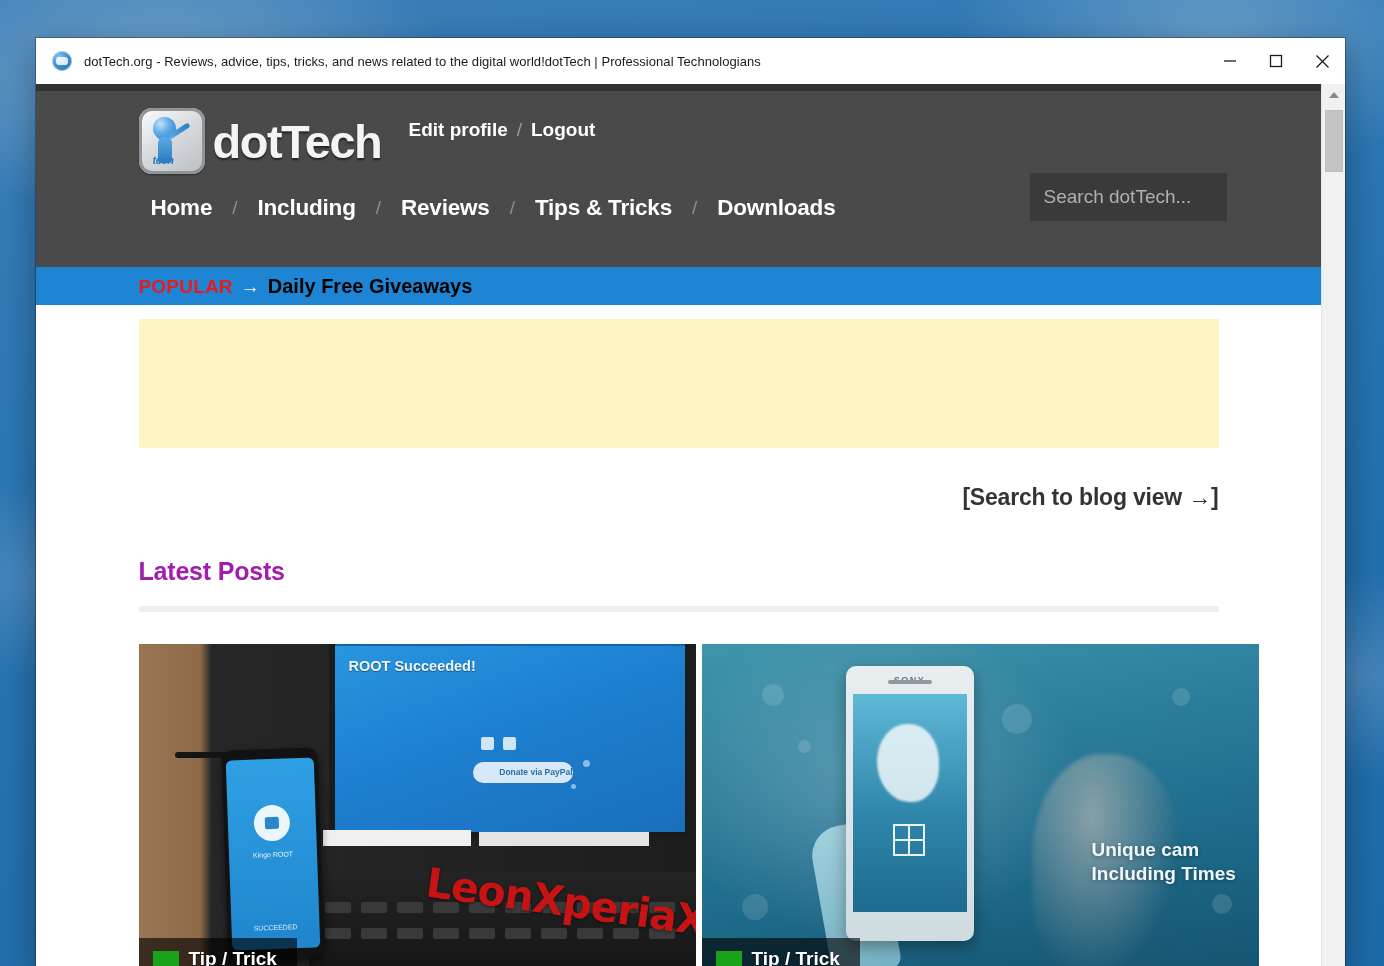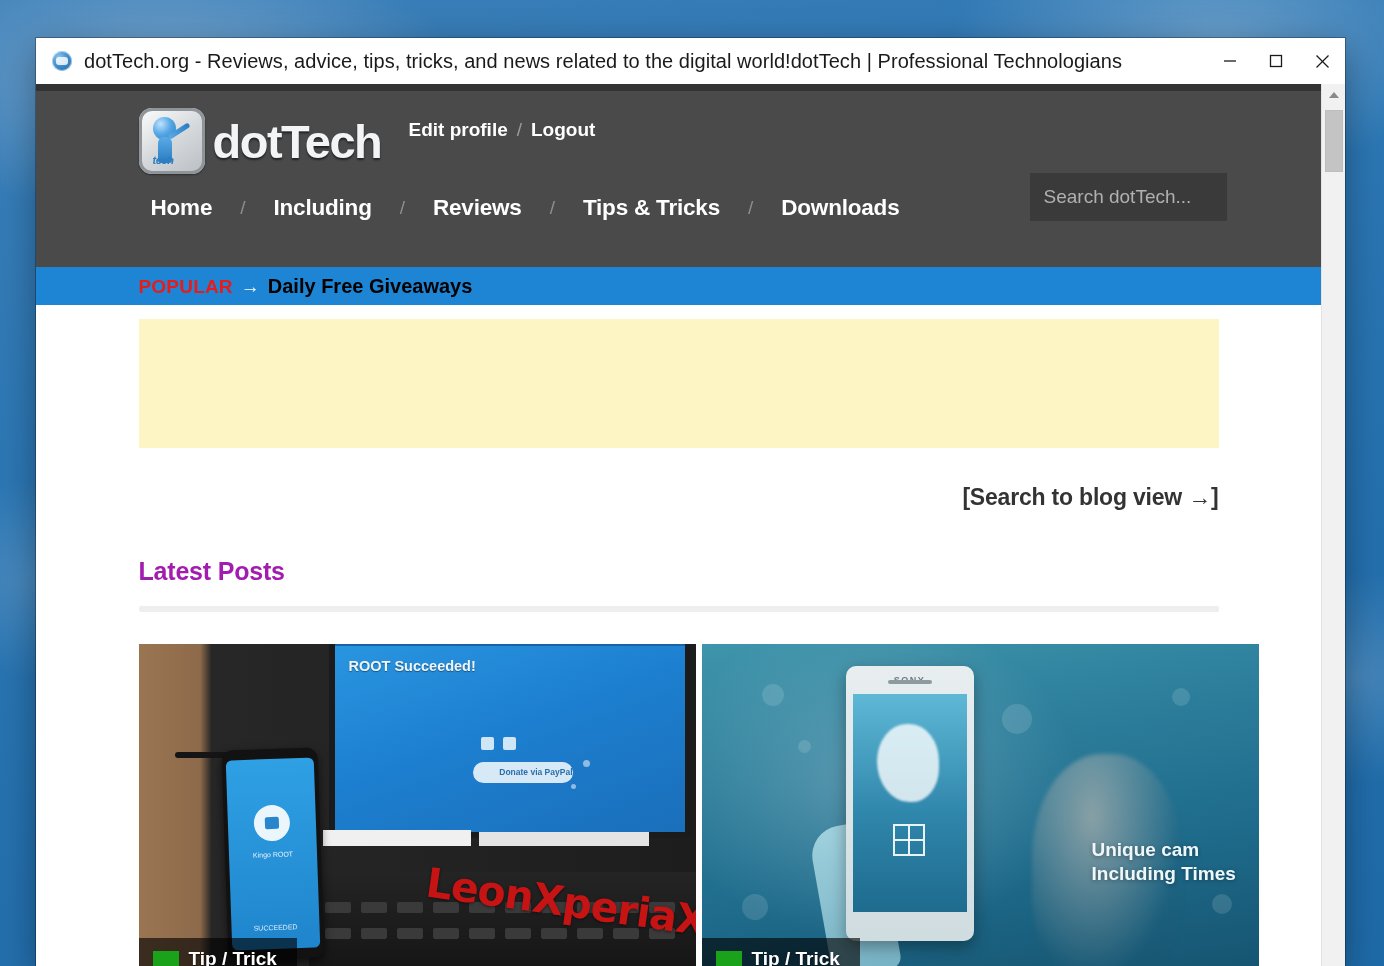--- a/index.html
+++ b/index.html
@@ -58,21 +58,21 @@
   #favicon::after {
     content: "";
     position: absolute;
     left: 4px; top: 6px;
     width: 12px; height: 8px;
     border-radius: 3px;
     background: rgba(255,255,255,0.82);
   }
   #title-text {
     margin-left: 12px;
-    font-size: 20px;
+    font-size: 13px;
     color: #1a1a1a;
     white-space: nowrap;
     letter-spacing: 0.05px;
     text-align: right;
   }
   #window-controls {
     position: absolute;
     right: 0; top: 0;
     height: 46px;
     display: flex;
@@ -180,21 +180,21 @@
     white-space: nowrap;
   }
   #account-links .sep { color: #9b9b9b; font-weight: normal; }
   #account-links a { color: #ffffff; text-decoration: none; }
 
   #mainnav {
     position: absolute;
     left: 12px; top: 104px;
     display: flex;
     align-items: center;
-    gap: 28px;
+    gap: 20px;
     white-space: nowrap;
   }
   #mainnav .nav-item {
     font-size: 22.5px;
     font-weight: bold;
     color: #ffffff;
     letter-spacing: -0.2px;
     text-decoration: none;
   }
   #mainnav .nav-sep { font-size: 19px; color: #8e8e8e; }

